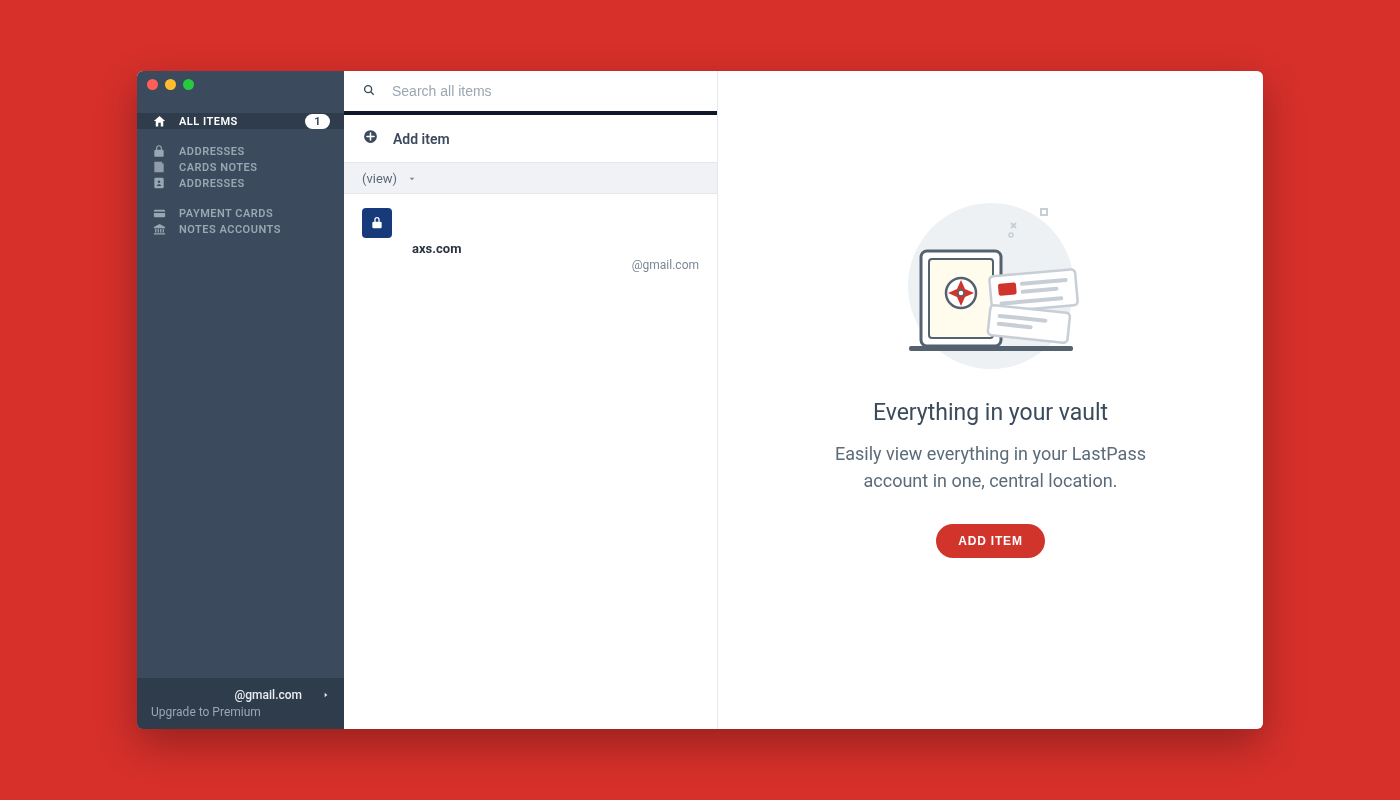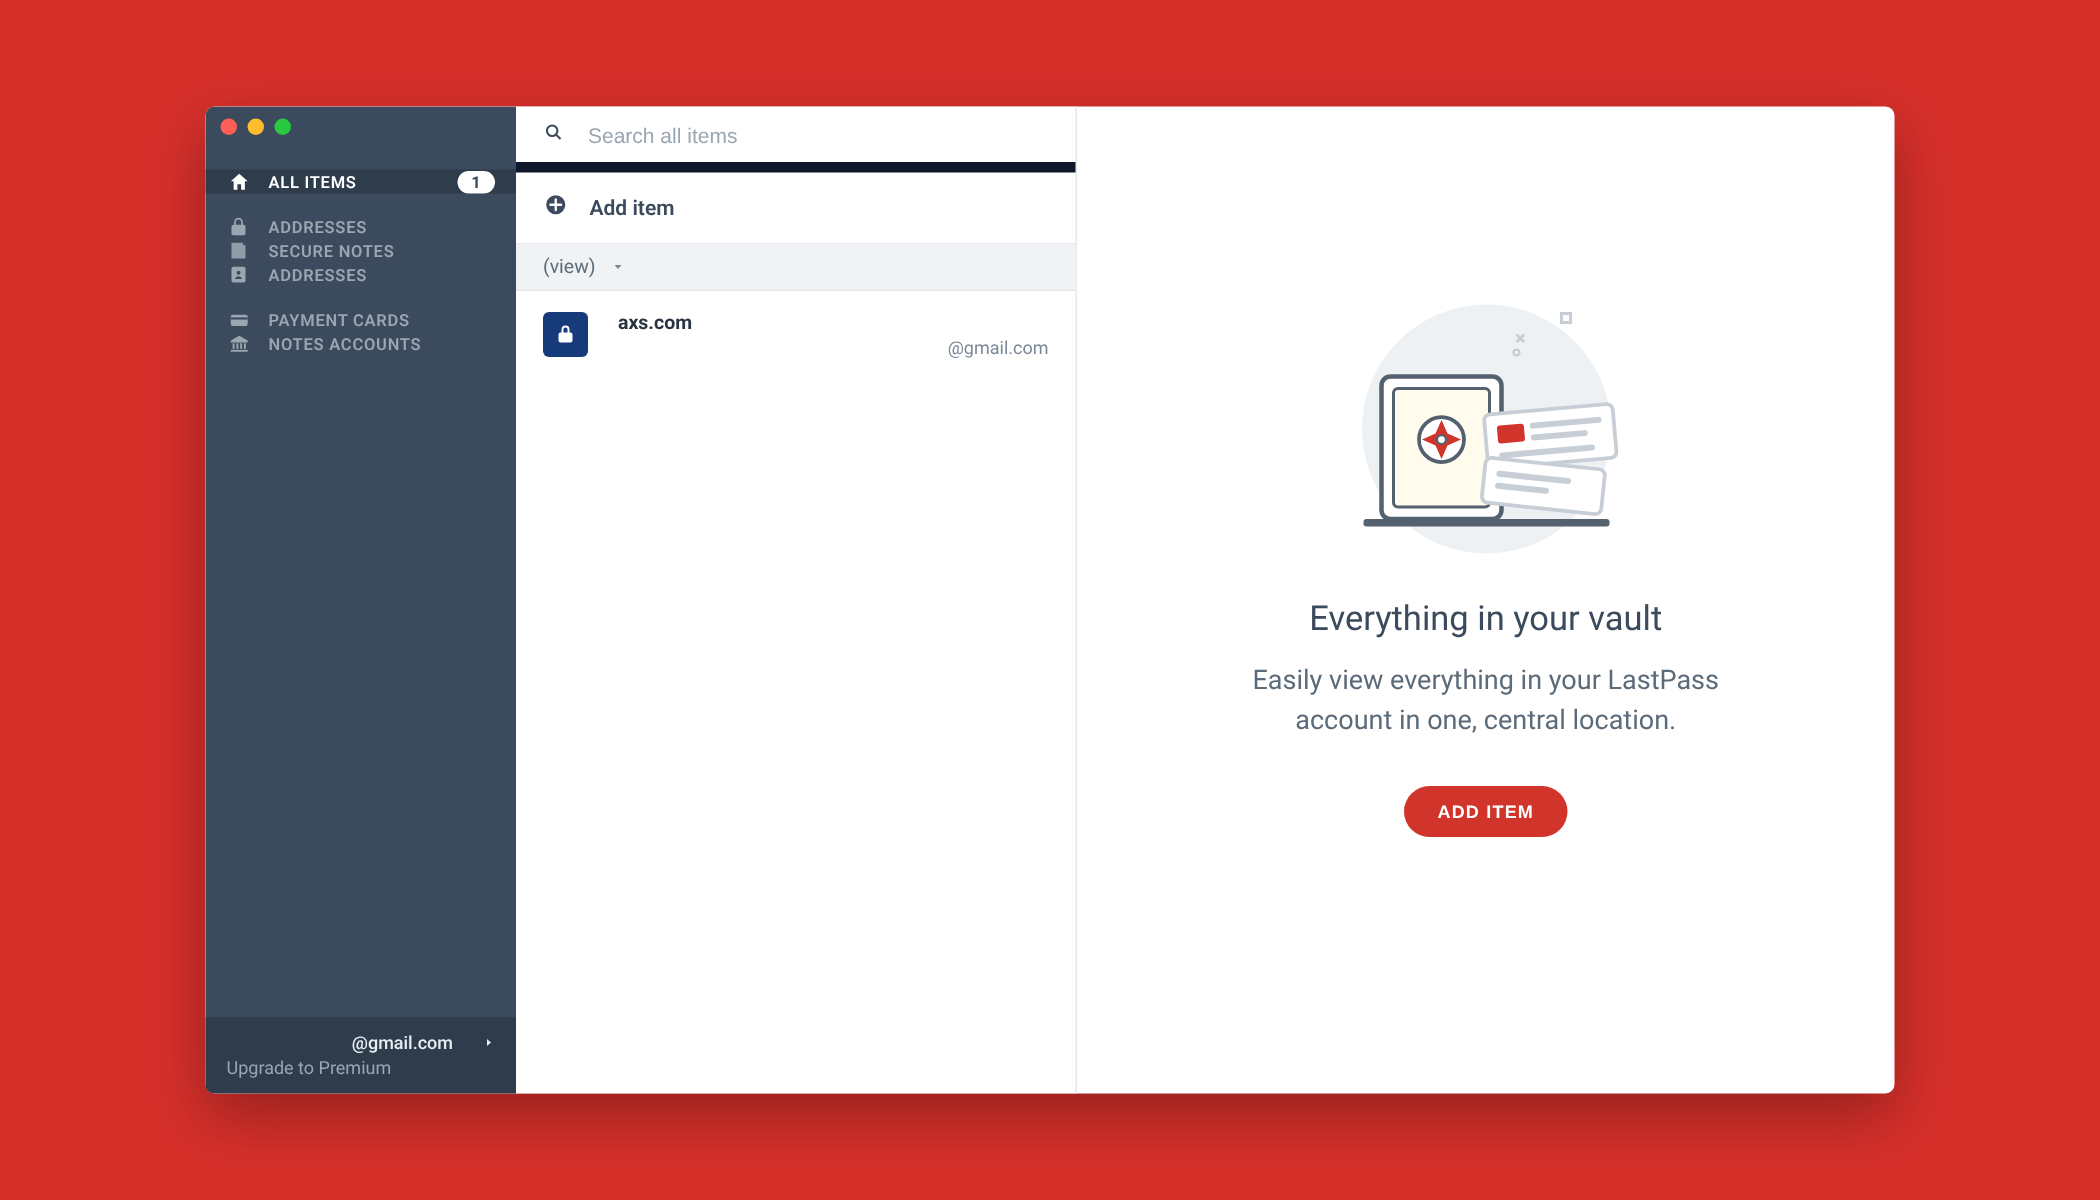--- a/index.html
+++ b/index.html
@@ -102,21 +102,21 @@
     display: flex;
     flex-direction: column;
     flex-shrink: 0;
     background: #fff;
   }
   .search-bar {
     display: flex;
     align-items: center;
     height: 44px;
     padding: 12px 18px;
-    border-bottom: 7px solid #0f172a;
+    border-bottom: 4px solid #0f172a;
     gap: 16px;
   }
   .search-input {
     border: none;
     outline: none;
     font-size: 14px;
     color: #3b4a5c;
     flex: 1;
     background: transparent;
   }
@@ -157,21 +157,21 @@
   .item-icon {
     width: 30px;
     height: 30px;
     border-radius: 4px;
     background: #173a7a;
     display: flex;
     align-items: center;
     justify-content: center;
     flex-shrink: 0;
   }
-  .item-texts { flex: 1; }
+  .item-texts { flex: 1; margin-top: 33px; }
   .item-title {
     font-size: 13px;
     font-weight: 700;
     color: #2a3340;
     margin-bottom: 2px;
   }
   .item-sub {
     font-size: 12px;
     color: #7b8896;
     text-align: right;
@@ -251,21 +251,21 @@
         <span class="nav-label">ADDRESSES</span>
       </div>
 
       <div class="nav-item">
         <span class="nav-icon">
           <svg viewBox="0 0 24 24" width="14" height="14" fill="#9aa6b1">
               <path d="M4 3h13l3 3v15H4z" opacity="0.9"></path>
               <path d="M17 3v3h3" fill="#3b4a5c"></path>
             </svg>
         </span>
-        <span class="nav-label">SECURE NOTES</span>
+        <span class="nav-label">CARDS NOTES</span>
       </div>
 
       <div class="nav-item">
         <span class="nav-icon">
           <svg viewBox="0 0 24 24" width="14" height="14" fill="#9aa6b1">
               <rect x="4" y="3" width="16" height="18" rx="2"></rect>
               <circle cx="12" cy="10" r="2.2" fill="#3b4a5c"></circle>
               <path d="M8 17c.6-2 2.3-3 4-3s3.4 1 4 3" fill="#3b4a5c"></path>
             </svg>
         </span>

